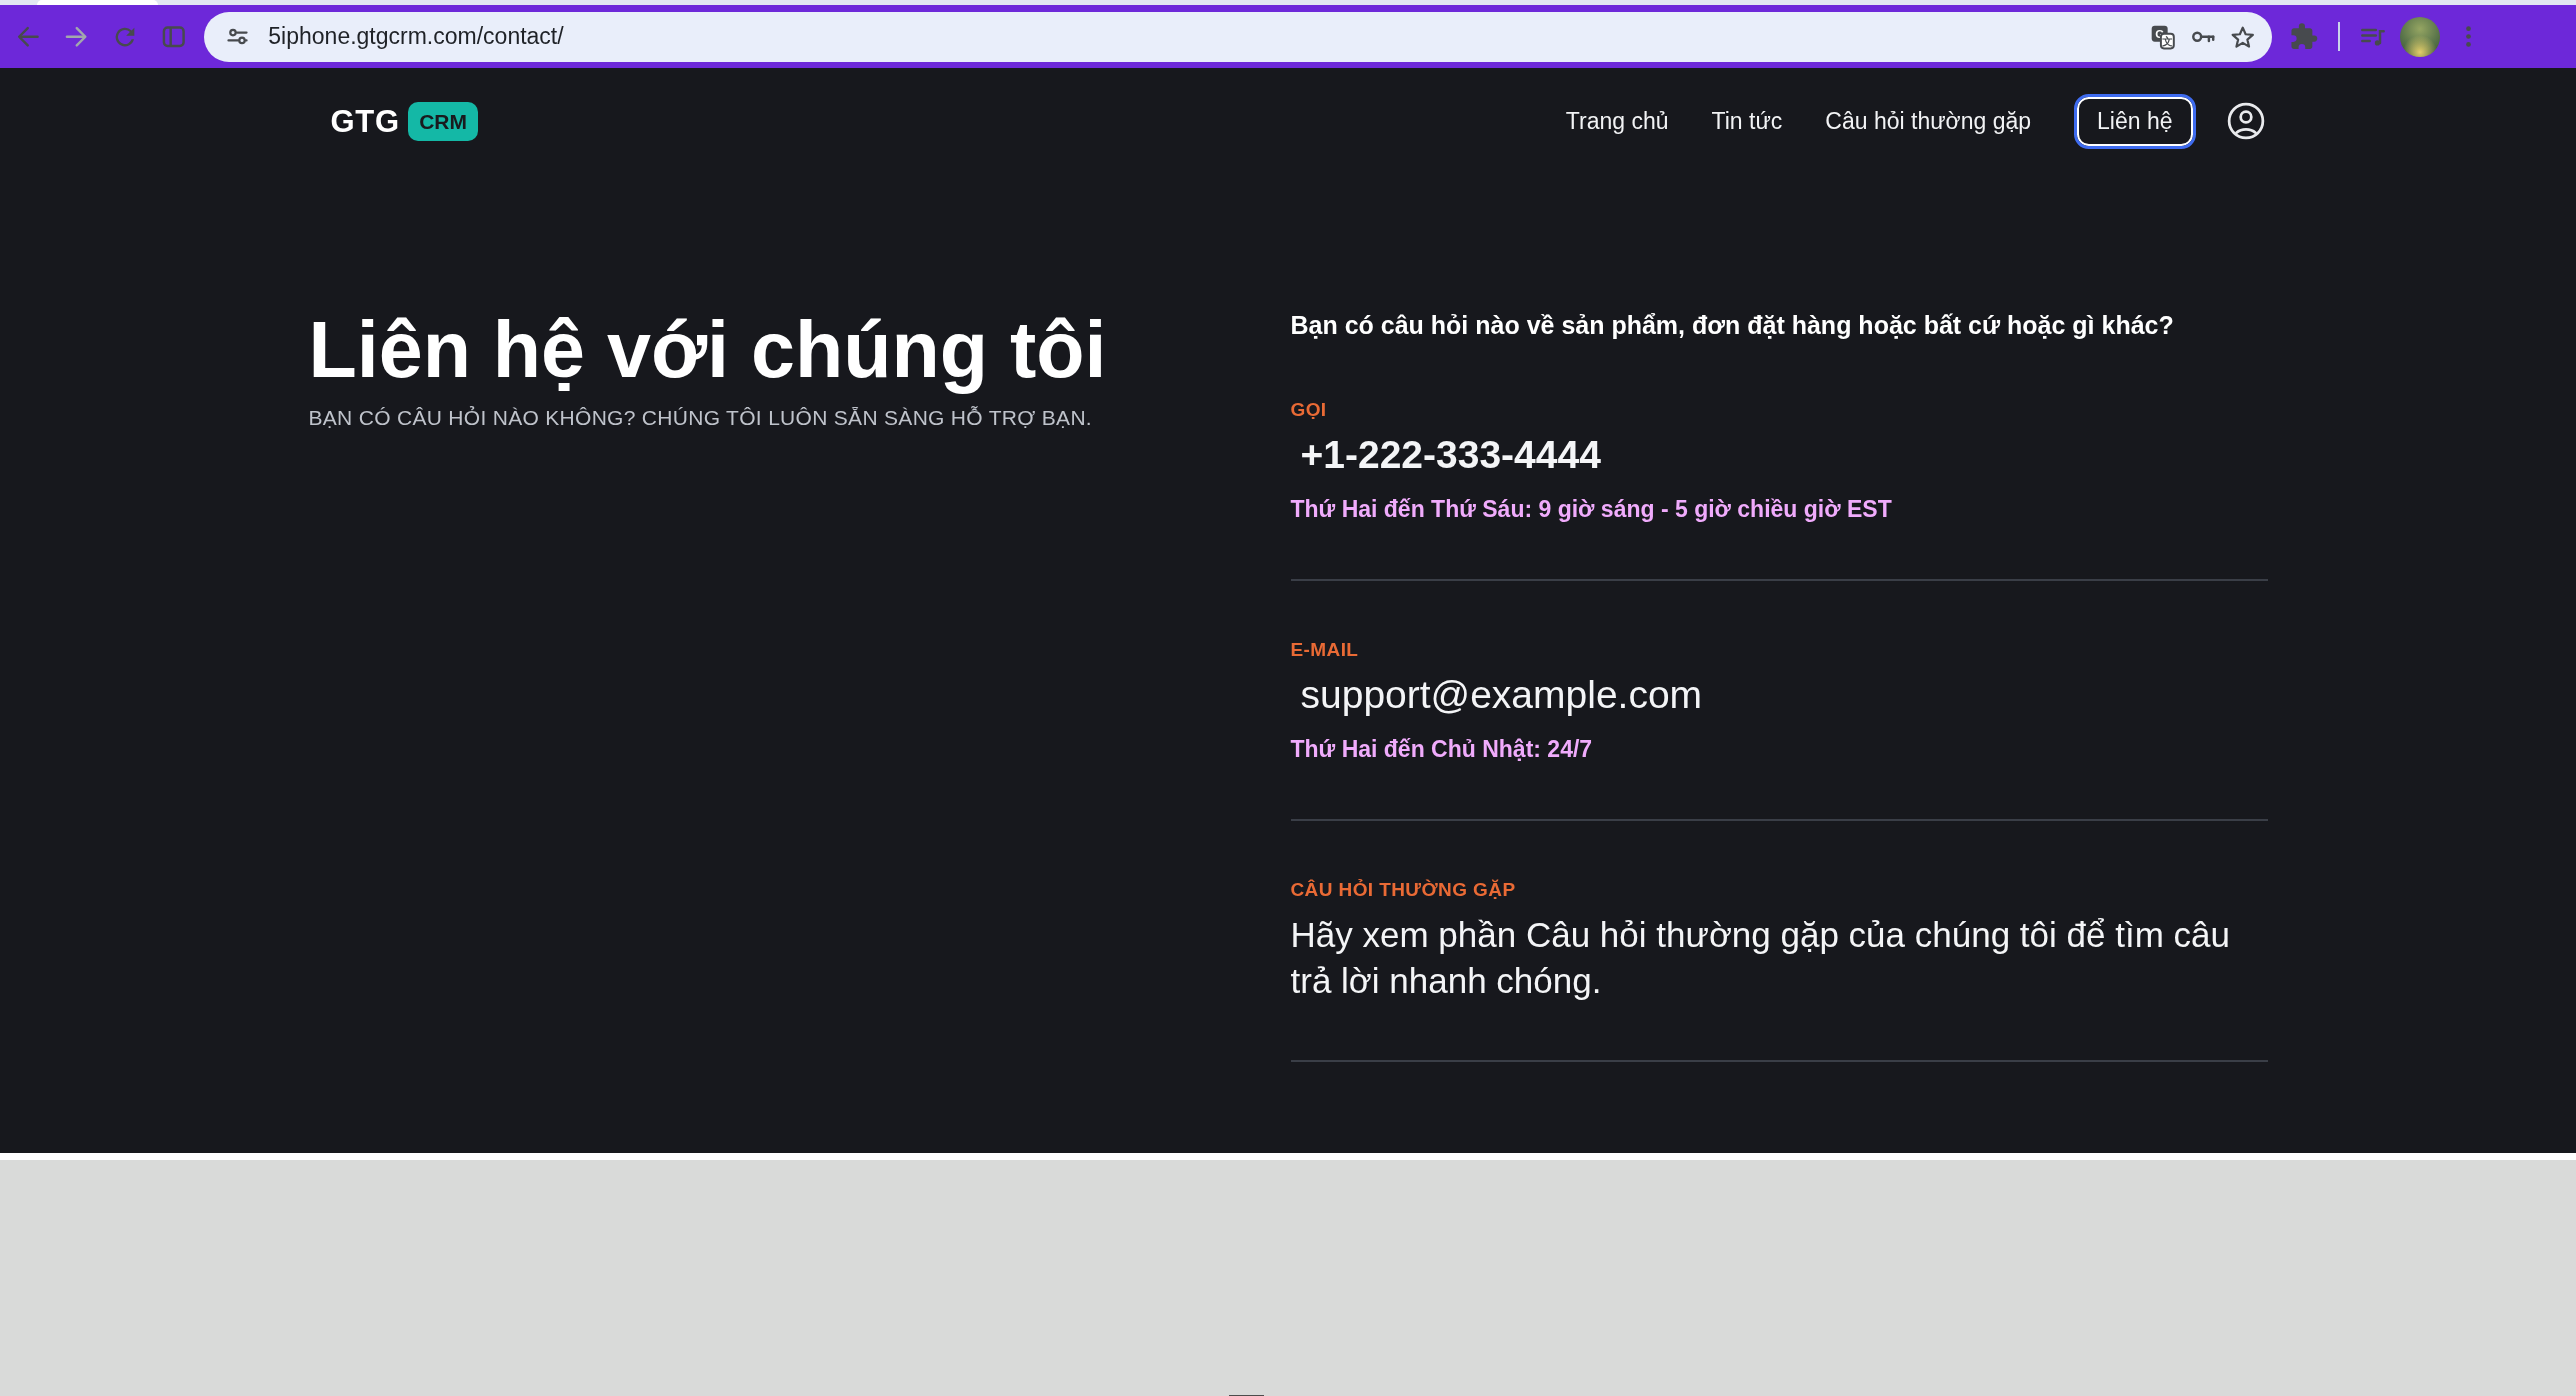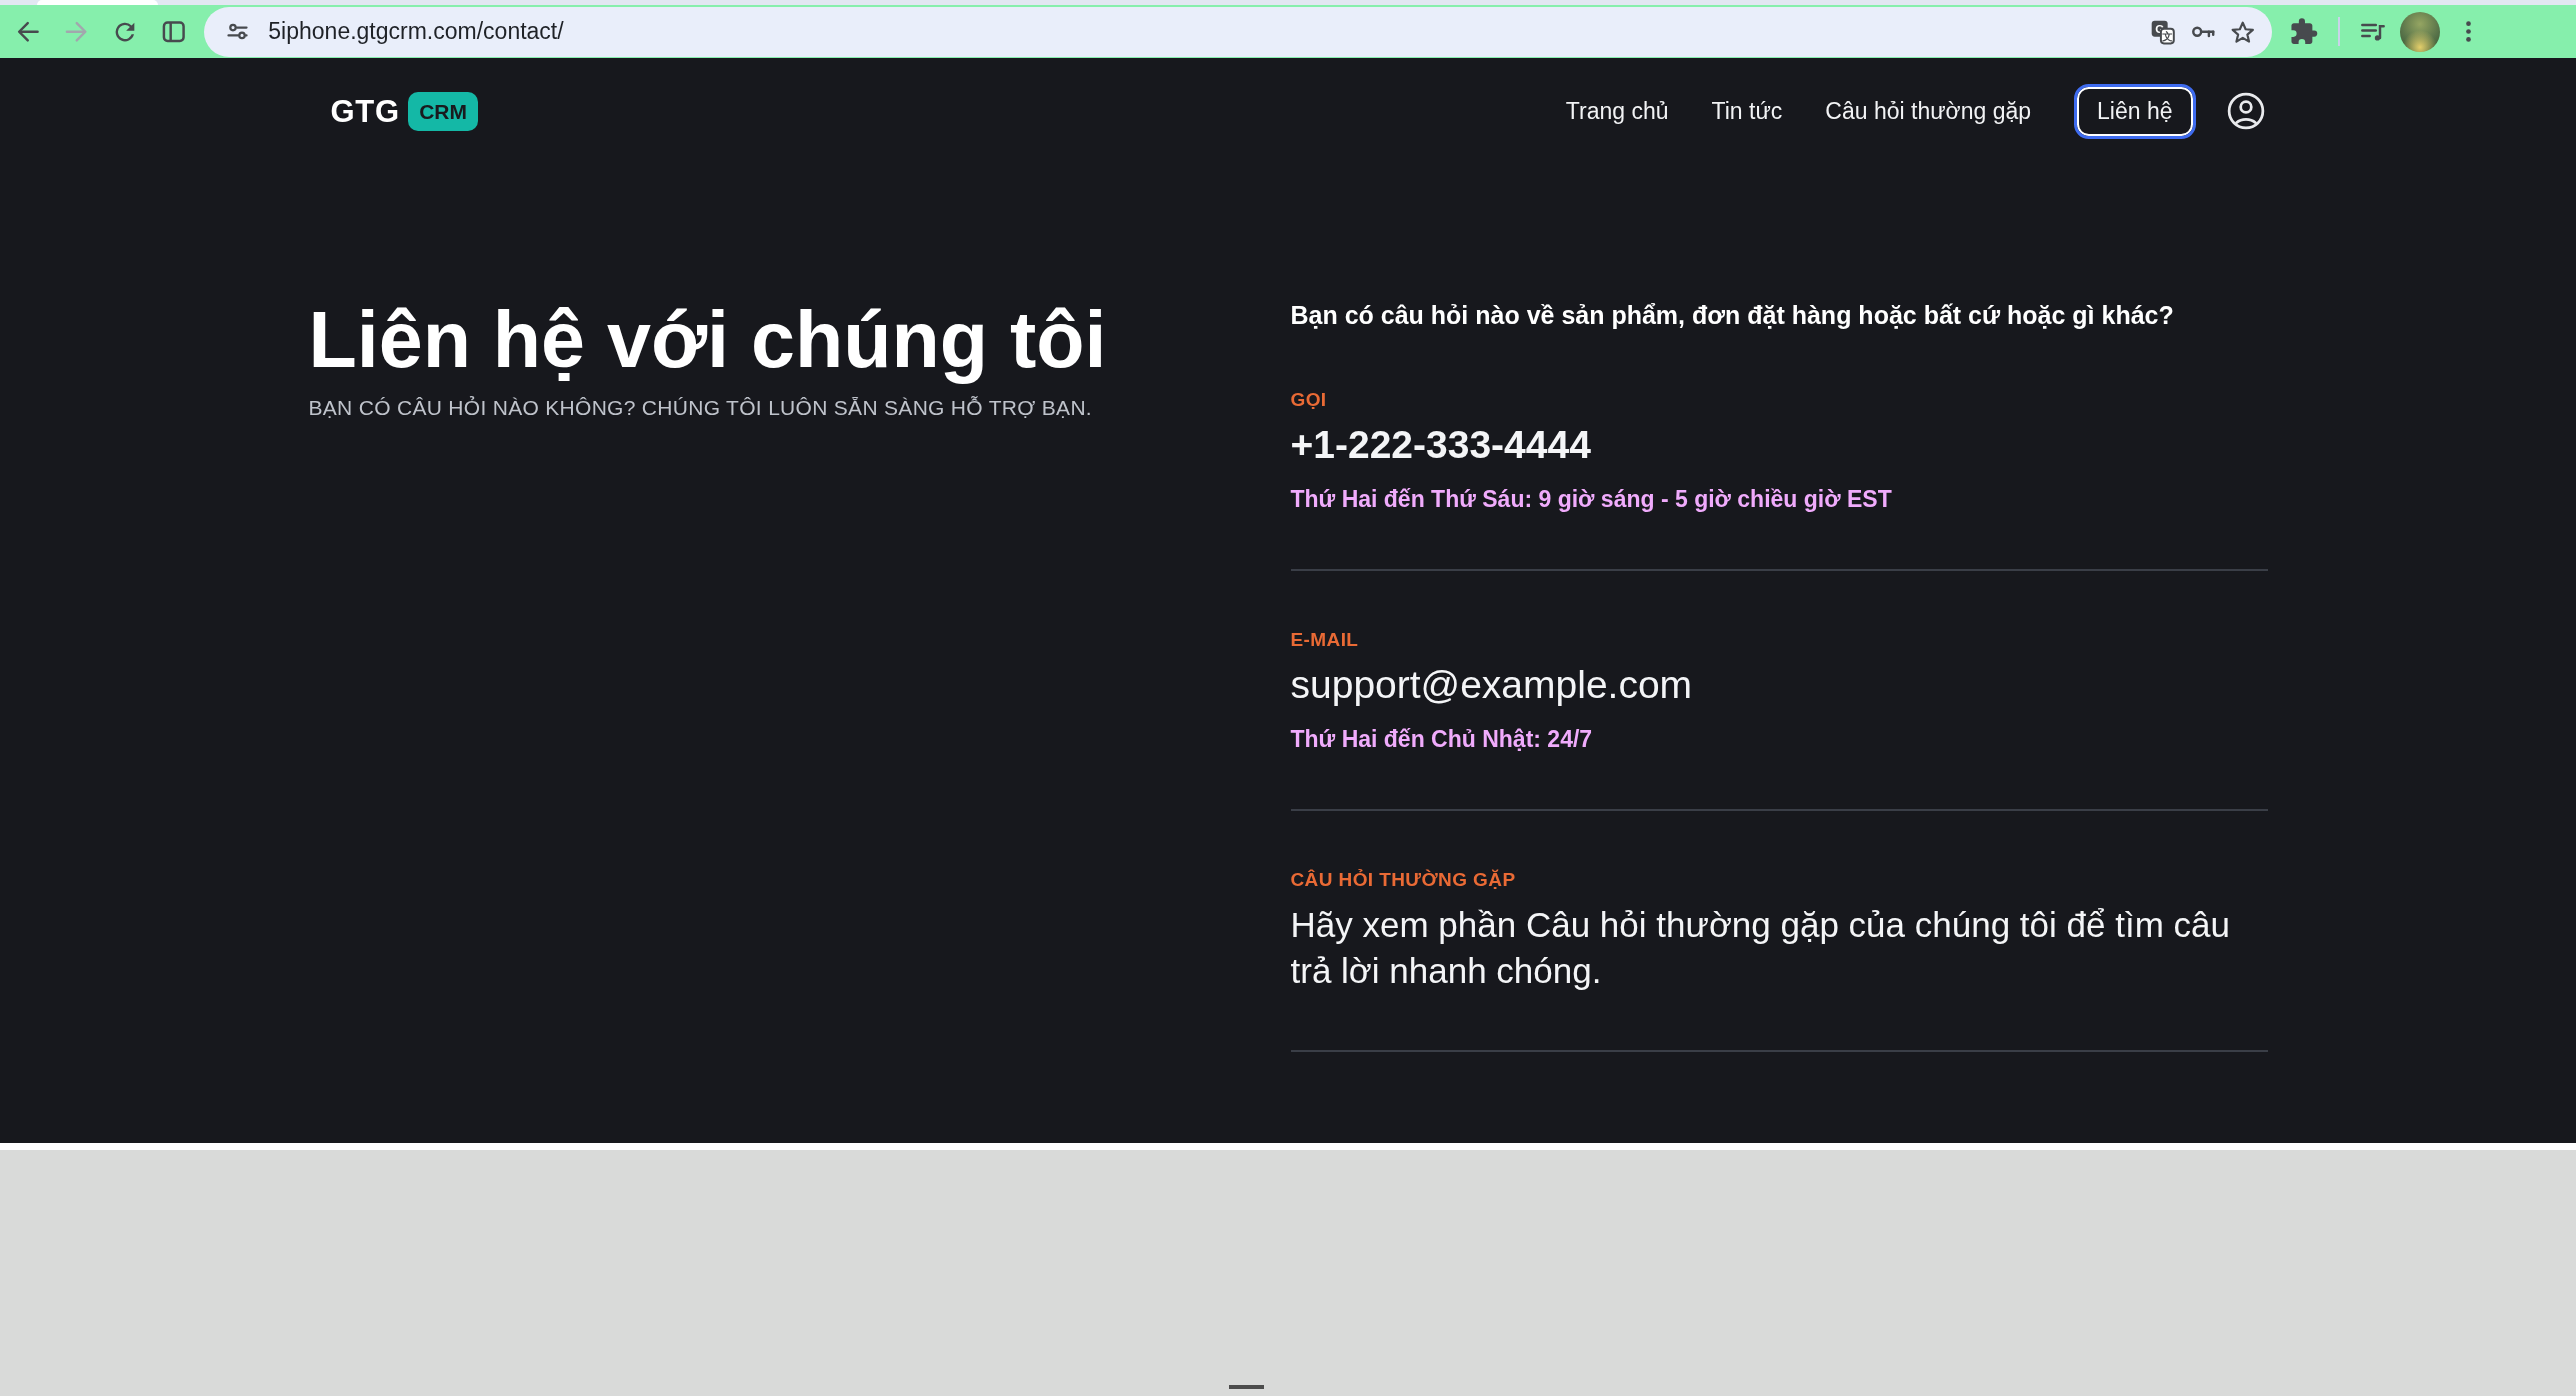--- a/index.html
+++ b/index.html
@@ -4,21 +4,21 @@
 <style>
   * { box-sizing: border-box; }
   html,body { margin:0; padding:0; }
   body {
     width:2576px; height:1397px; overflow:hidden;
     background:#D9DAD9;
     font-family:"Liberation Sans","DejaVu Sans",sans-serif;
   }
 
   
-  .browser { position:relative; height:58px; background:#86efac; }
+  .browser { position:relative; height:68px; background:#6d28d9; }
   .tabstrip { position:absolute; top:0; left:0; right:0; height:5.4px; background:#E2E7F2; }
   .tab-hump { position:absolute; top:0; left:37px; width:121px; height:5.4px; background:#fff; border-radius:8px 8px 0 0; }
   .toolbar { position:absolute; left:0; right:0; top:5.4px; bottom:0; display:flex; align-items:center; padding:0 81px 0 6.7px; }
   .tbtn { width:43px; height:43px; margin-right:5.4px; flex:none; display:flex; align-items:center; justify-content:center; border-radius:50%; }
   .tbtn svg { display:block; }
   .urlbar { flex:1 1 auto; height:50px; margin:0 10.7px 0 4px; background:#E9EEFA; border-radius:25px; display:flex; align-items:center; padding:0 9.4px 0 13.4px; min-width:0; }
   .url-text { flex:1 1 auto; font-size:23px; color:#1F2227; margin-left:10.7px; white-space:nowrap; overflow:hidden; }
   .pill-ico { width:40px; height:40px; flex:none; display:flex; align-items:center; justify-content:center; border-radius:50%; }
   .vsep { width:2px; height:29.5px; background:#C9D3EA; margin:0 12px 0 6.7px; flex:none; }
   .avatar { width:40px; height:40px; flex:none; border-radius:50%; margin-right:6.7px;
@@ -42,21 +42,21 @@
 
   .main { display:flex; margin-top:131px; }
   .col-left { flex:1 1 auto; min-width:0; padding-right:40px; }
   .hero-title { font-size:79px; font-weight:700; line-height:1.12; margin:0; white-space:nowrap; }
   .hero-tagline { margin-top:12px; font-size:21px; font-weight:500; color:#BFC3CB; letter-spacing:0.3px; }
 
   .col-right { width:977px; flex:none; }
   .intro { font-size:25px; font-weight:700; margin:4px 0 0 0; line-height:1.25; }
   .csection { margin-top:58px; }
   .clabel { color:#E96A35; font-size:19px; font-weight:700; letter-spacing:0.4px; }
-  .cvalue { font-size:39px; margin-top:12px; color:#F4F5F7; }
+  .cvalue { font-size:39px; margin-top:12px; color:#F4F5F7;margin-left:10px; }
   .cvalue.bold { font-weight:700; }
   .cnote { font-size:23px; font-weight:700; margin-top:19px; color:#f0abfc; }
   .cpara { font-size:35px; margin-top:10.7px; line-height:1.32; color:#F4F5F7; }
   .divider { border:none; border-top:2px solid #3A3E47; margin:56px 0 0 0; }
 
   .white-strip { height:6.7px; background:#fff; }
   .bottom-gray { position:relative; height:239px; background:#D9DAD9; }
   .footer-peek { position:absolute; left:1229px; bottom:0; width:35px; height:3.4px; background:#4C4C4C; }
 </style>
 </head>

